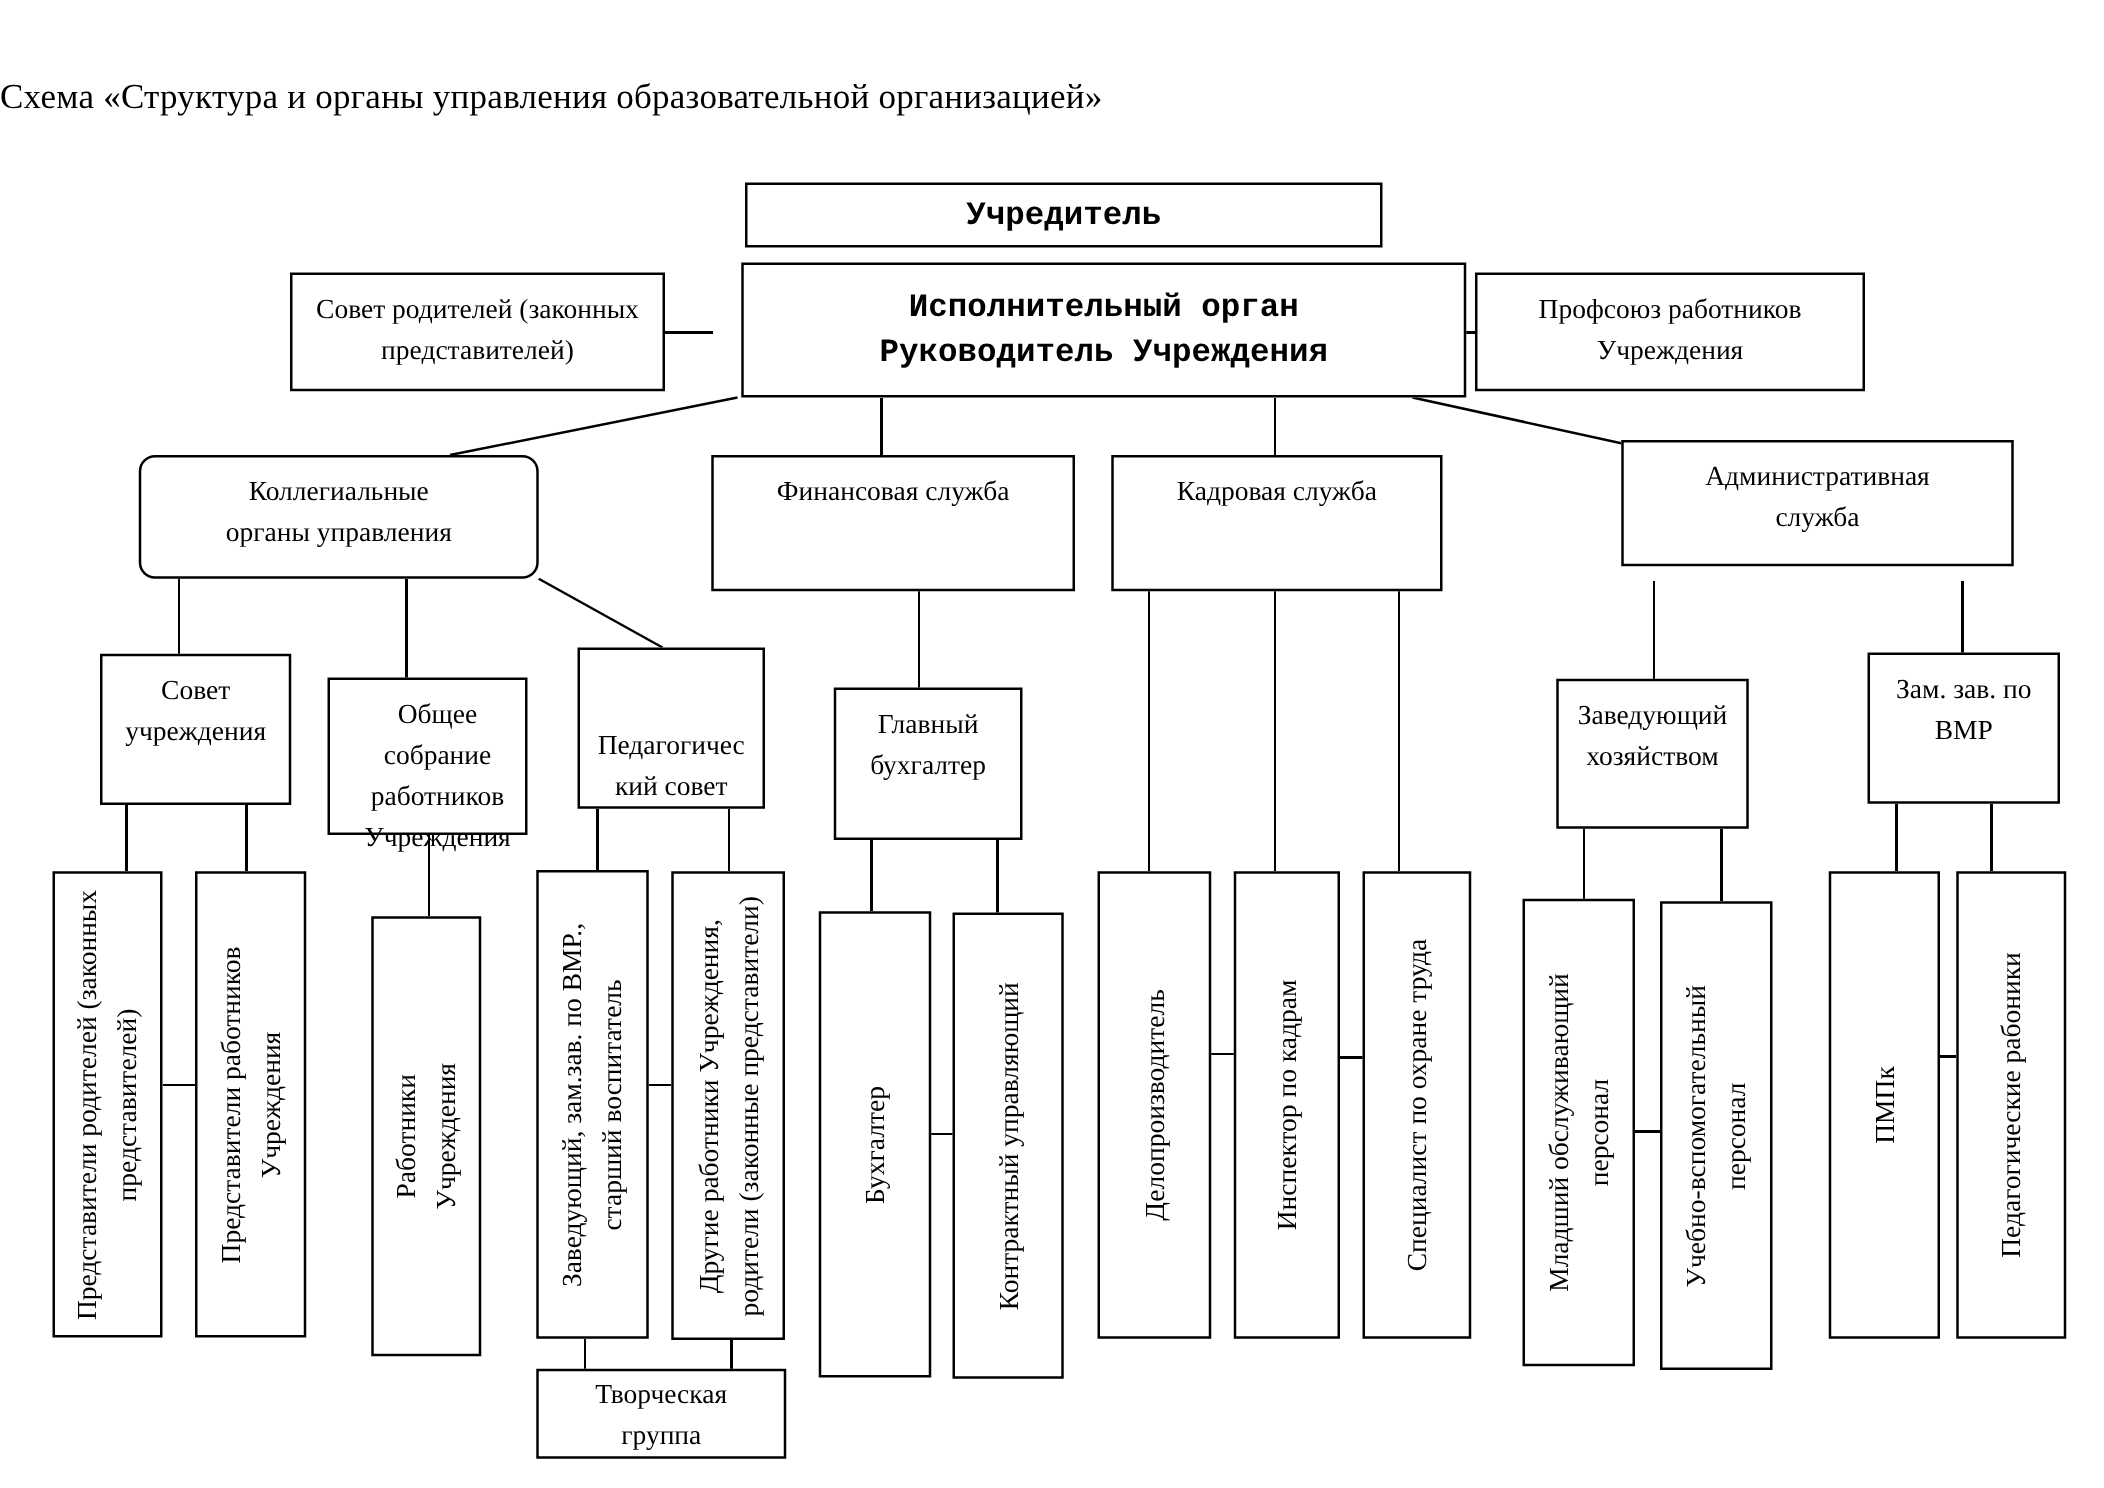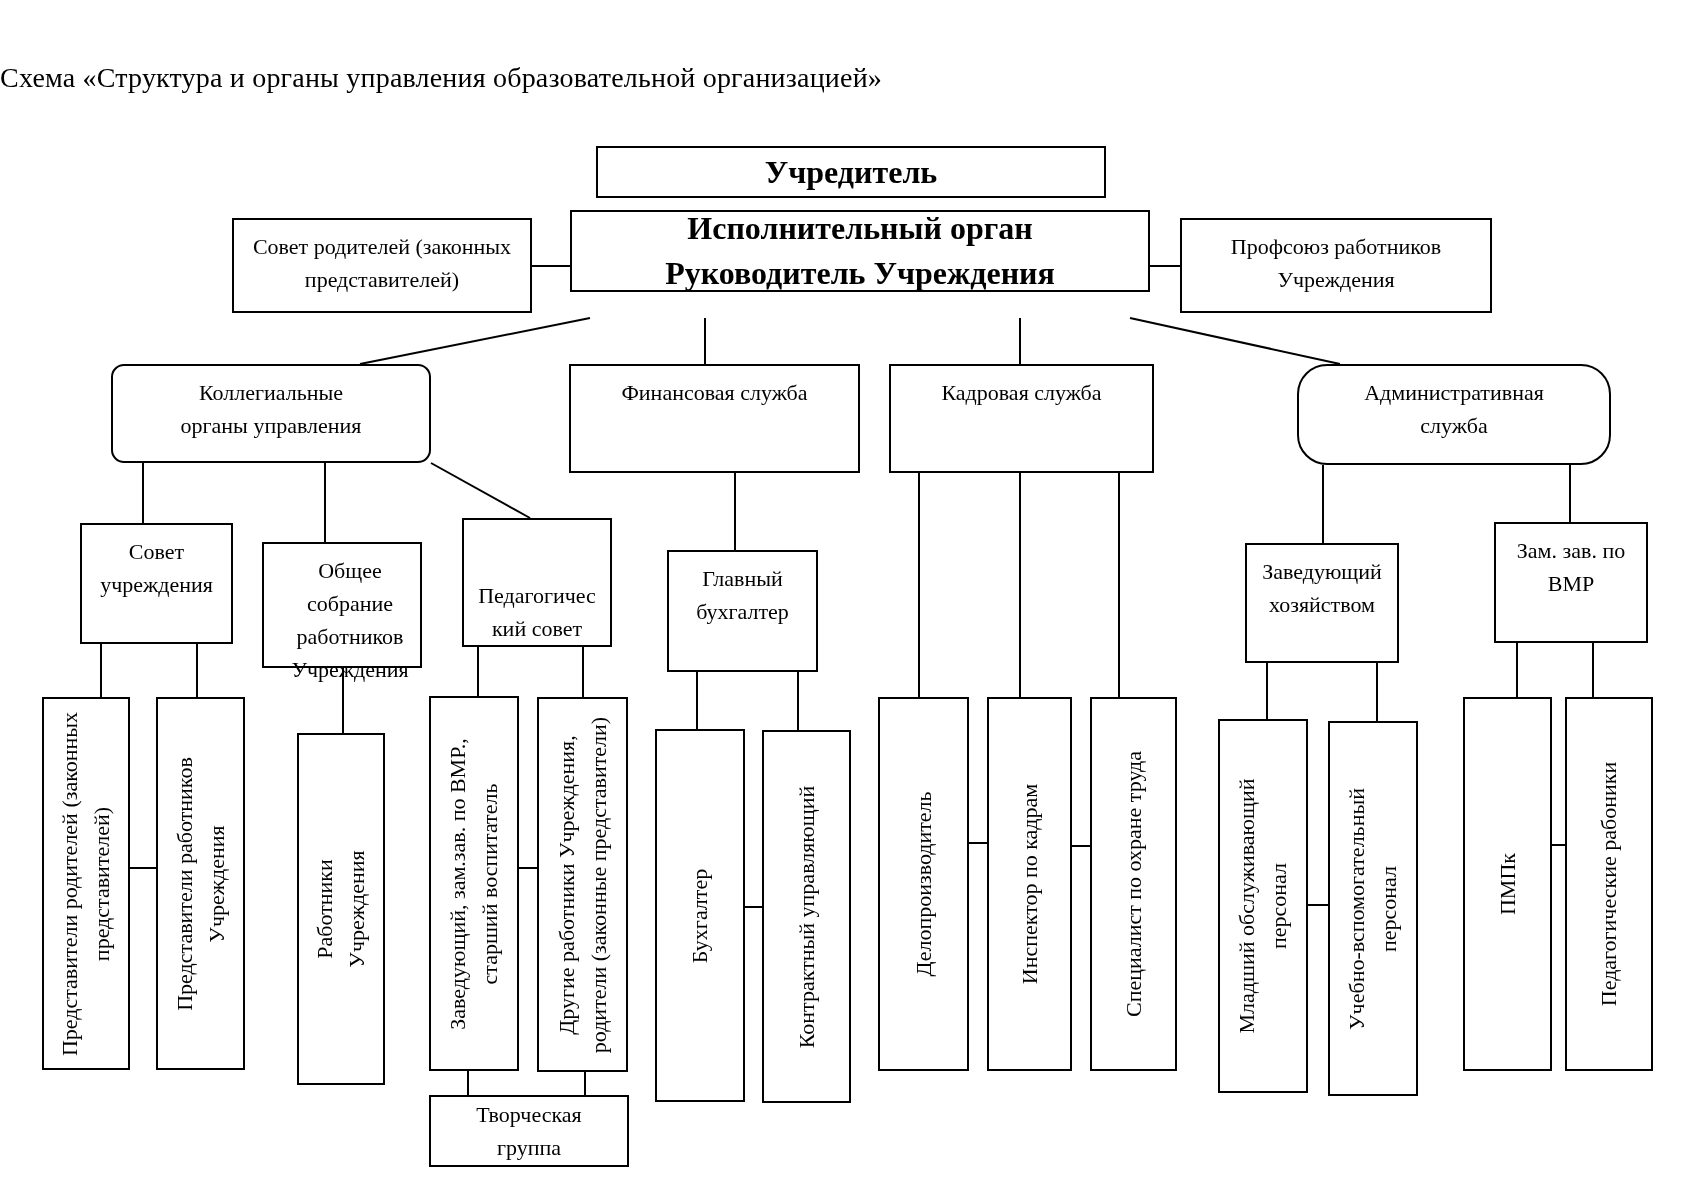--- a/index.html
+++ b/index.html
@@ -12,21 +12,21 @@
     position:absolute;left:0;top:62px;width:1683px;text-align:left;
     font-size:28px;letter-spacing:.2px;
   }
   #edges{position:absolute;left:0;top:0;pointer-events:none;}
   .node{
     position:absolute;border:2px solid #000;background:#fff;box-sizing:border-box;
     display:flex;align-items:center;justify-content:center;text-align:center;
     font-size:22px;line-height:1.5;white-space:pre-line;
   }
   .node.top{align-items:flex-start;padding-top:10px;}
-  .node.bold{font-weight:bold;font-size:32px;line-height:1.4;}
+  .node.bold{font-weight:bold;font-size:26px;line-height:1.4;font-family:Liberation Mono, monospace;}
   .node.v{white-space:normal;}
   .node.v .lbl{
     position:absolute;left:50%;top:50%;
     transform:translate(-50%,-50%) rotate(-90deg);
     text-align:center;white-space:pre-line;line-height:1.45;
   }
 </style>
 </head>
 <body>
 
@@ -66,29 +66,29 @@
       <line x1="1072" y1="846" x2="1090" y2="846" stroke="#000" stroke-width="2" shape-rendering="crispEdges"></line>
       <line x1="1308" y1="905" x2="1328" y2="905" stroke="#000" stroke-width="2" shape-rendering="crispEdges"></line>
       <line x1="1552" y1="845" x2="1565" y2="845" stroke="#000" stroke-width="2" shape-rendering="crispEdges"></line>
       <line x1="468" y1="1071" x2="468" y2="1095" stroke="#000" stroke-width="2" shape-rendering="crispEdges"></line>
       <line x1="585" y1="1072" x2="585" y2="1095" stroke="#000" stroke-width="2" shape-rendering="crispEdges"></line>
     </svg>
   <div id="nodes">
       <div class="node bold" style="left: 596px; top: 146px; width: 510px; height: 52px;"><span class="lbl">Учредитель</span></div>
       <div class="node top" style="left: 232px; top: 218px; width: 300px; height: 95px;"><span class="lbl">Совет родителей (законных
 представителей)</span></div>
-      <div class="node bold" style="left: 570px; top: 210px; width: 580px; height: 82px;"><span class="lbl">Исполнительный орган
+      <div class="node bold" style="left: 593px; top: 210px; width: 580px; height: 108px;"><span class="lbl">Исполнительный орган
 Руководитель Учреждения</span></div>
       <div class="node top" style="left: 1180px; top: 218px; width: 312px; height: 95px;"><span class="lbl">Профсоюз работников
 Учреждения</span></div>
       <div class="node top" style="left: 111px; top: 364px; width: 320px; height: 99px; border-radius: 13px;"><span class="lbl">Коллегиальные
 органы управления</span></div>
       <div class="node top" style="left: 569px; top: 364px; width: 291px; height: 109px;"><span class="lbl">Финансовая служба</span></div>
       <div class="node top" style="left: 889px; top: 364px; width: 265px; height: 109px; text-align: right;"><span class="lbl">Кадровая служба</span></div>
-      <div class="node top" style="left: 1297px; top: 364px; width: 314px; height: 101px; border-radius: 30px;"><span class="lbl">Административная
+      <div class="node top" style="left: 1297px; top: 352px; width: 314px; height: 101px;"><span class="lbl">Административная
 служба</span></div>
       <div class="node top" style="left: 80px; top: 523px; width: 153px; height: 121px;"><span class="lbl">Совет
 учреждения</span></div>
       <div class="node top" style="left: 262px; top: 542px; width: 160px; height: 126px; padding-left: 16px;"><span class="lbl">Общее
 собрание
 работников
 Учреждения</span></div>
       <div class="node top" style="left: 462px; top: 518px; width: 150px; height: 129px; align-items: flex-end;"><span class="lbl">Педагогичес
 кий совет</span></div>
       <div class="node top" style="left: 667px; top: 550px; width: 151px; height: 122px;"><span class="lbl">Главный

